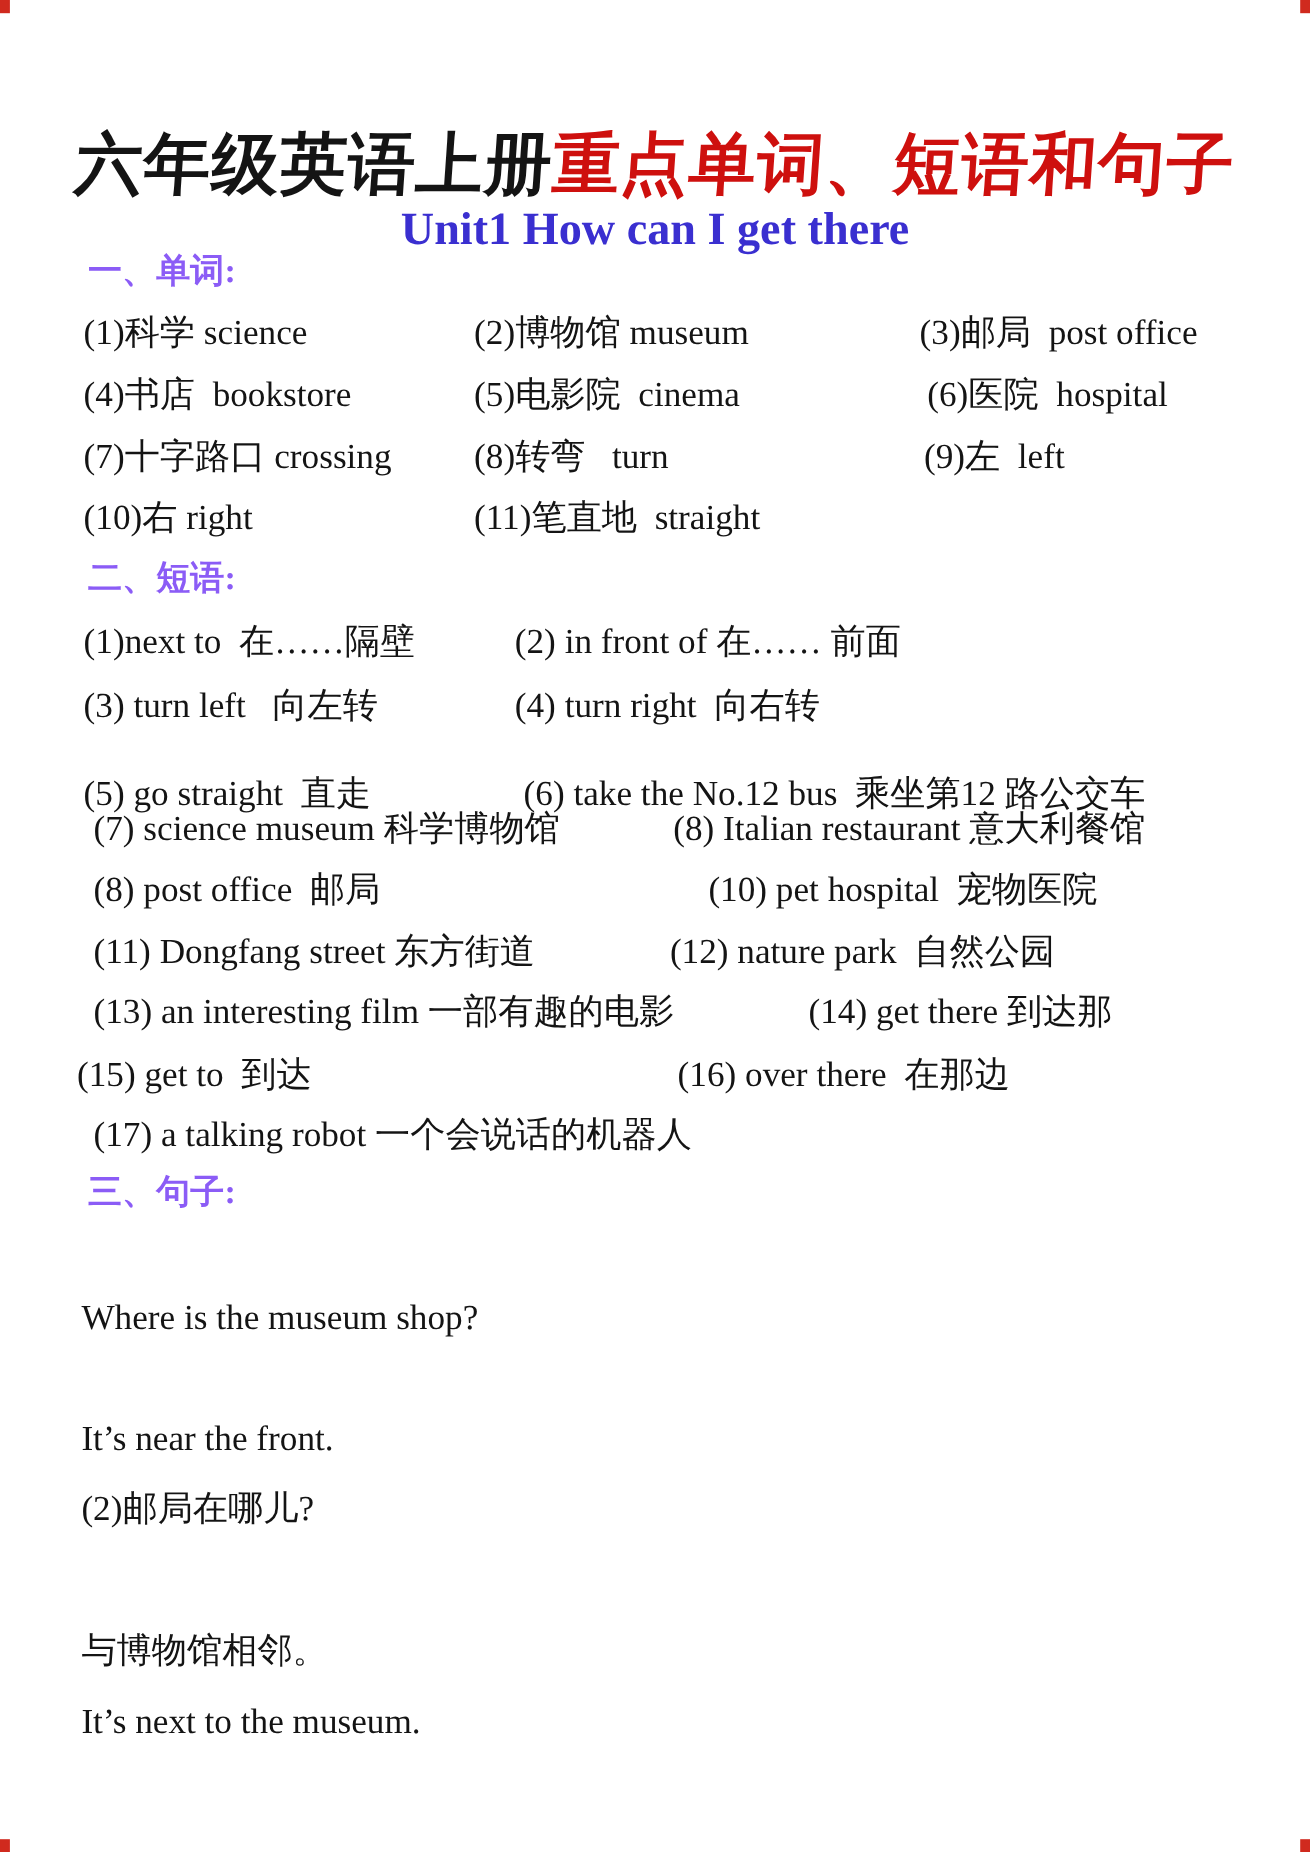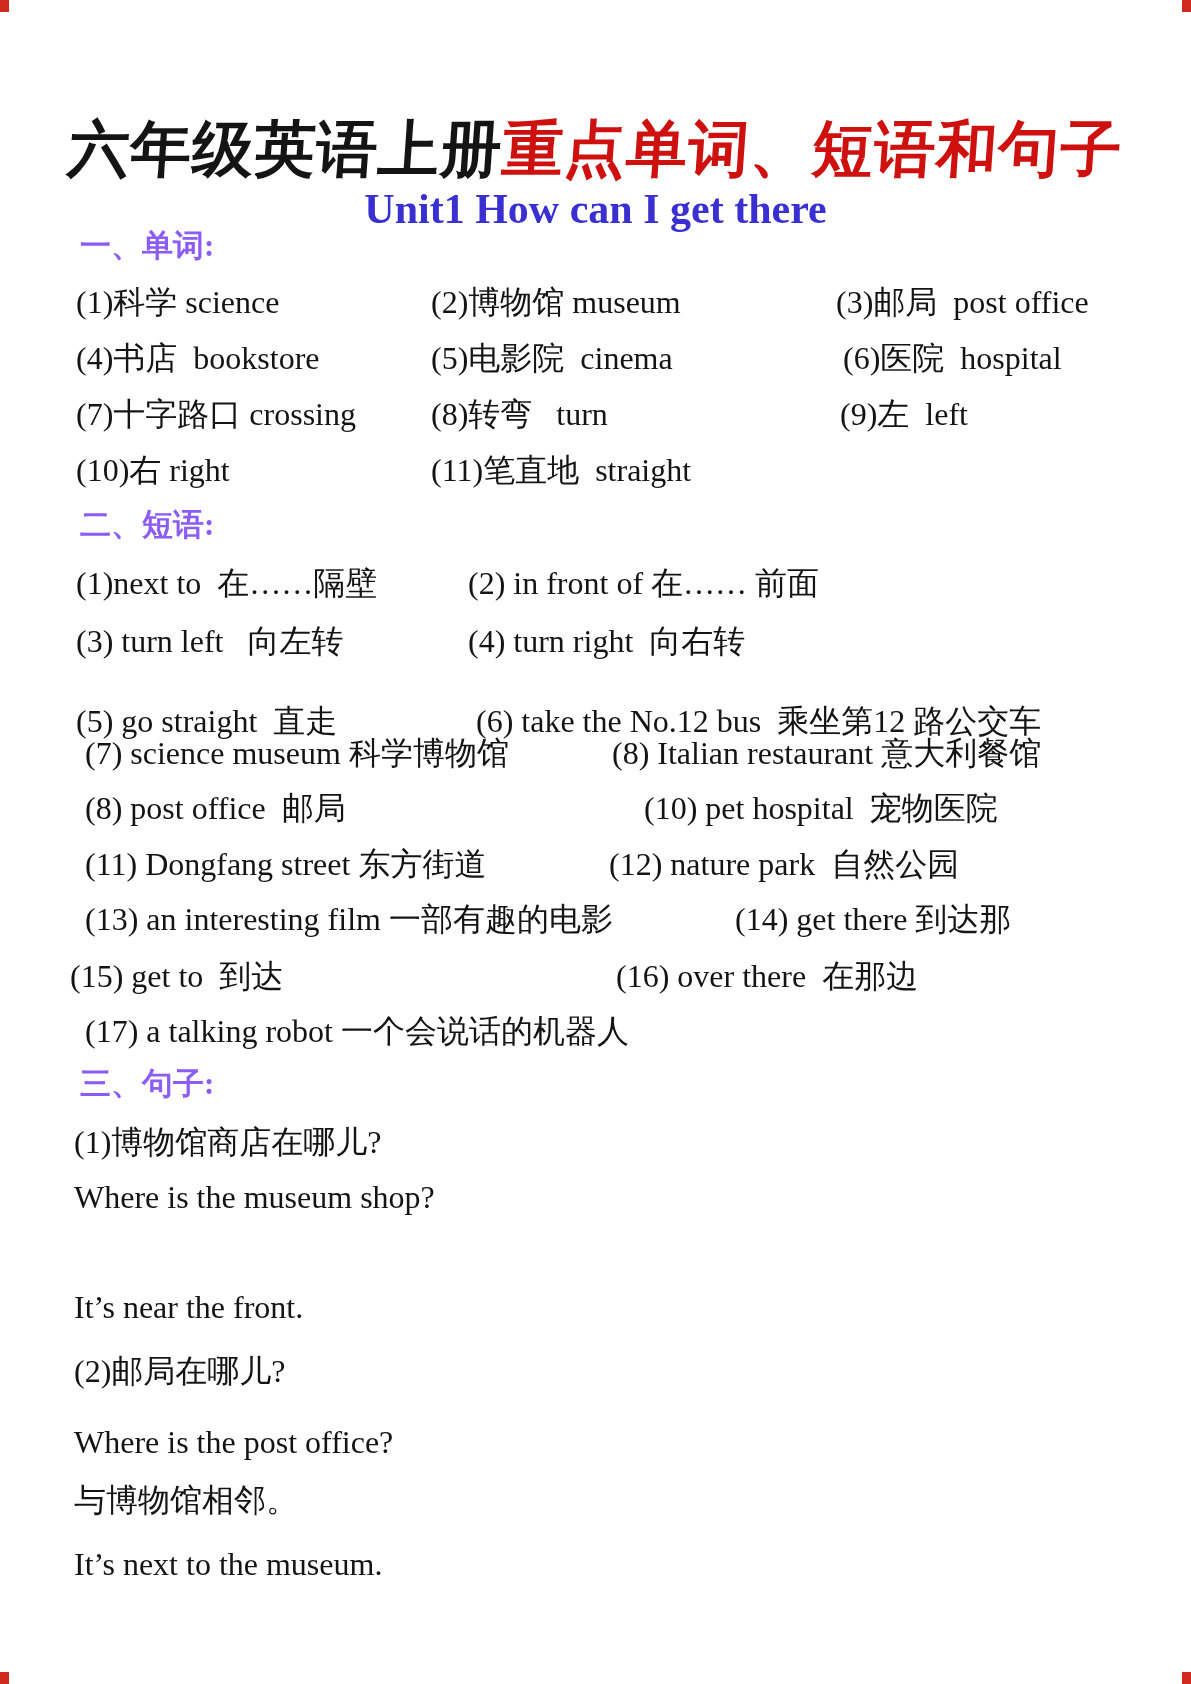--- a/index.html
+++ b/index.html
@@ -113,34 +113,28 @@
   <div class="line" style="top:957px;">
     <span class="seg" style="left:70px;">(15) get to  到达</span>
     <span class="seg" style="left:616px;">(16) over there  在那边</span>
   </div>
   <div class="line" style="top:1012px;">
     <span class="seg" style="left:85px;">(17) a talking robot 一个会说话的机器人</span>
   </div>
 
   <div class="sec-heading" style="top:1066px;">三、句子:</div>
 
-  <div class="line" style="top:1123px;">
-    <span class="seg" style="left:74px;">(1)博物馆商店在哪儿?</span>
-  </div>
   <div class="line" style="top:1178px;">
     <span class="seg" style="left:74px;">Where is the museum shop?</span>
   </div>
   <div class="line" style="top:1288px;">
     <span class="seg" style="left:74px;">It’s near the front.</span>
   </div>
   <div class="line" style="top:1352px;">
     <span class="seg" style="left:74px;">(2)邮局在哪儿?</span>
-  </div>
-  <div class="line" style="top:1423px;">
-    <span class="seg" style="left:74px;">Where is the post office?</span>
   </div>
   <div class="line" style="top:1481px;">
     <span class="seg" style="left:74px;">与博物馆相邻。</span>
   </div>
   <div class="line" style="top:1545px;">
     <span class="seg" style="left:74px;">It’s next to the museum.</span>
   </div>
 
 </div>
 

